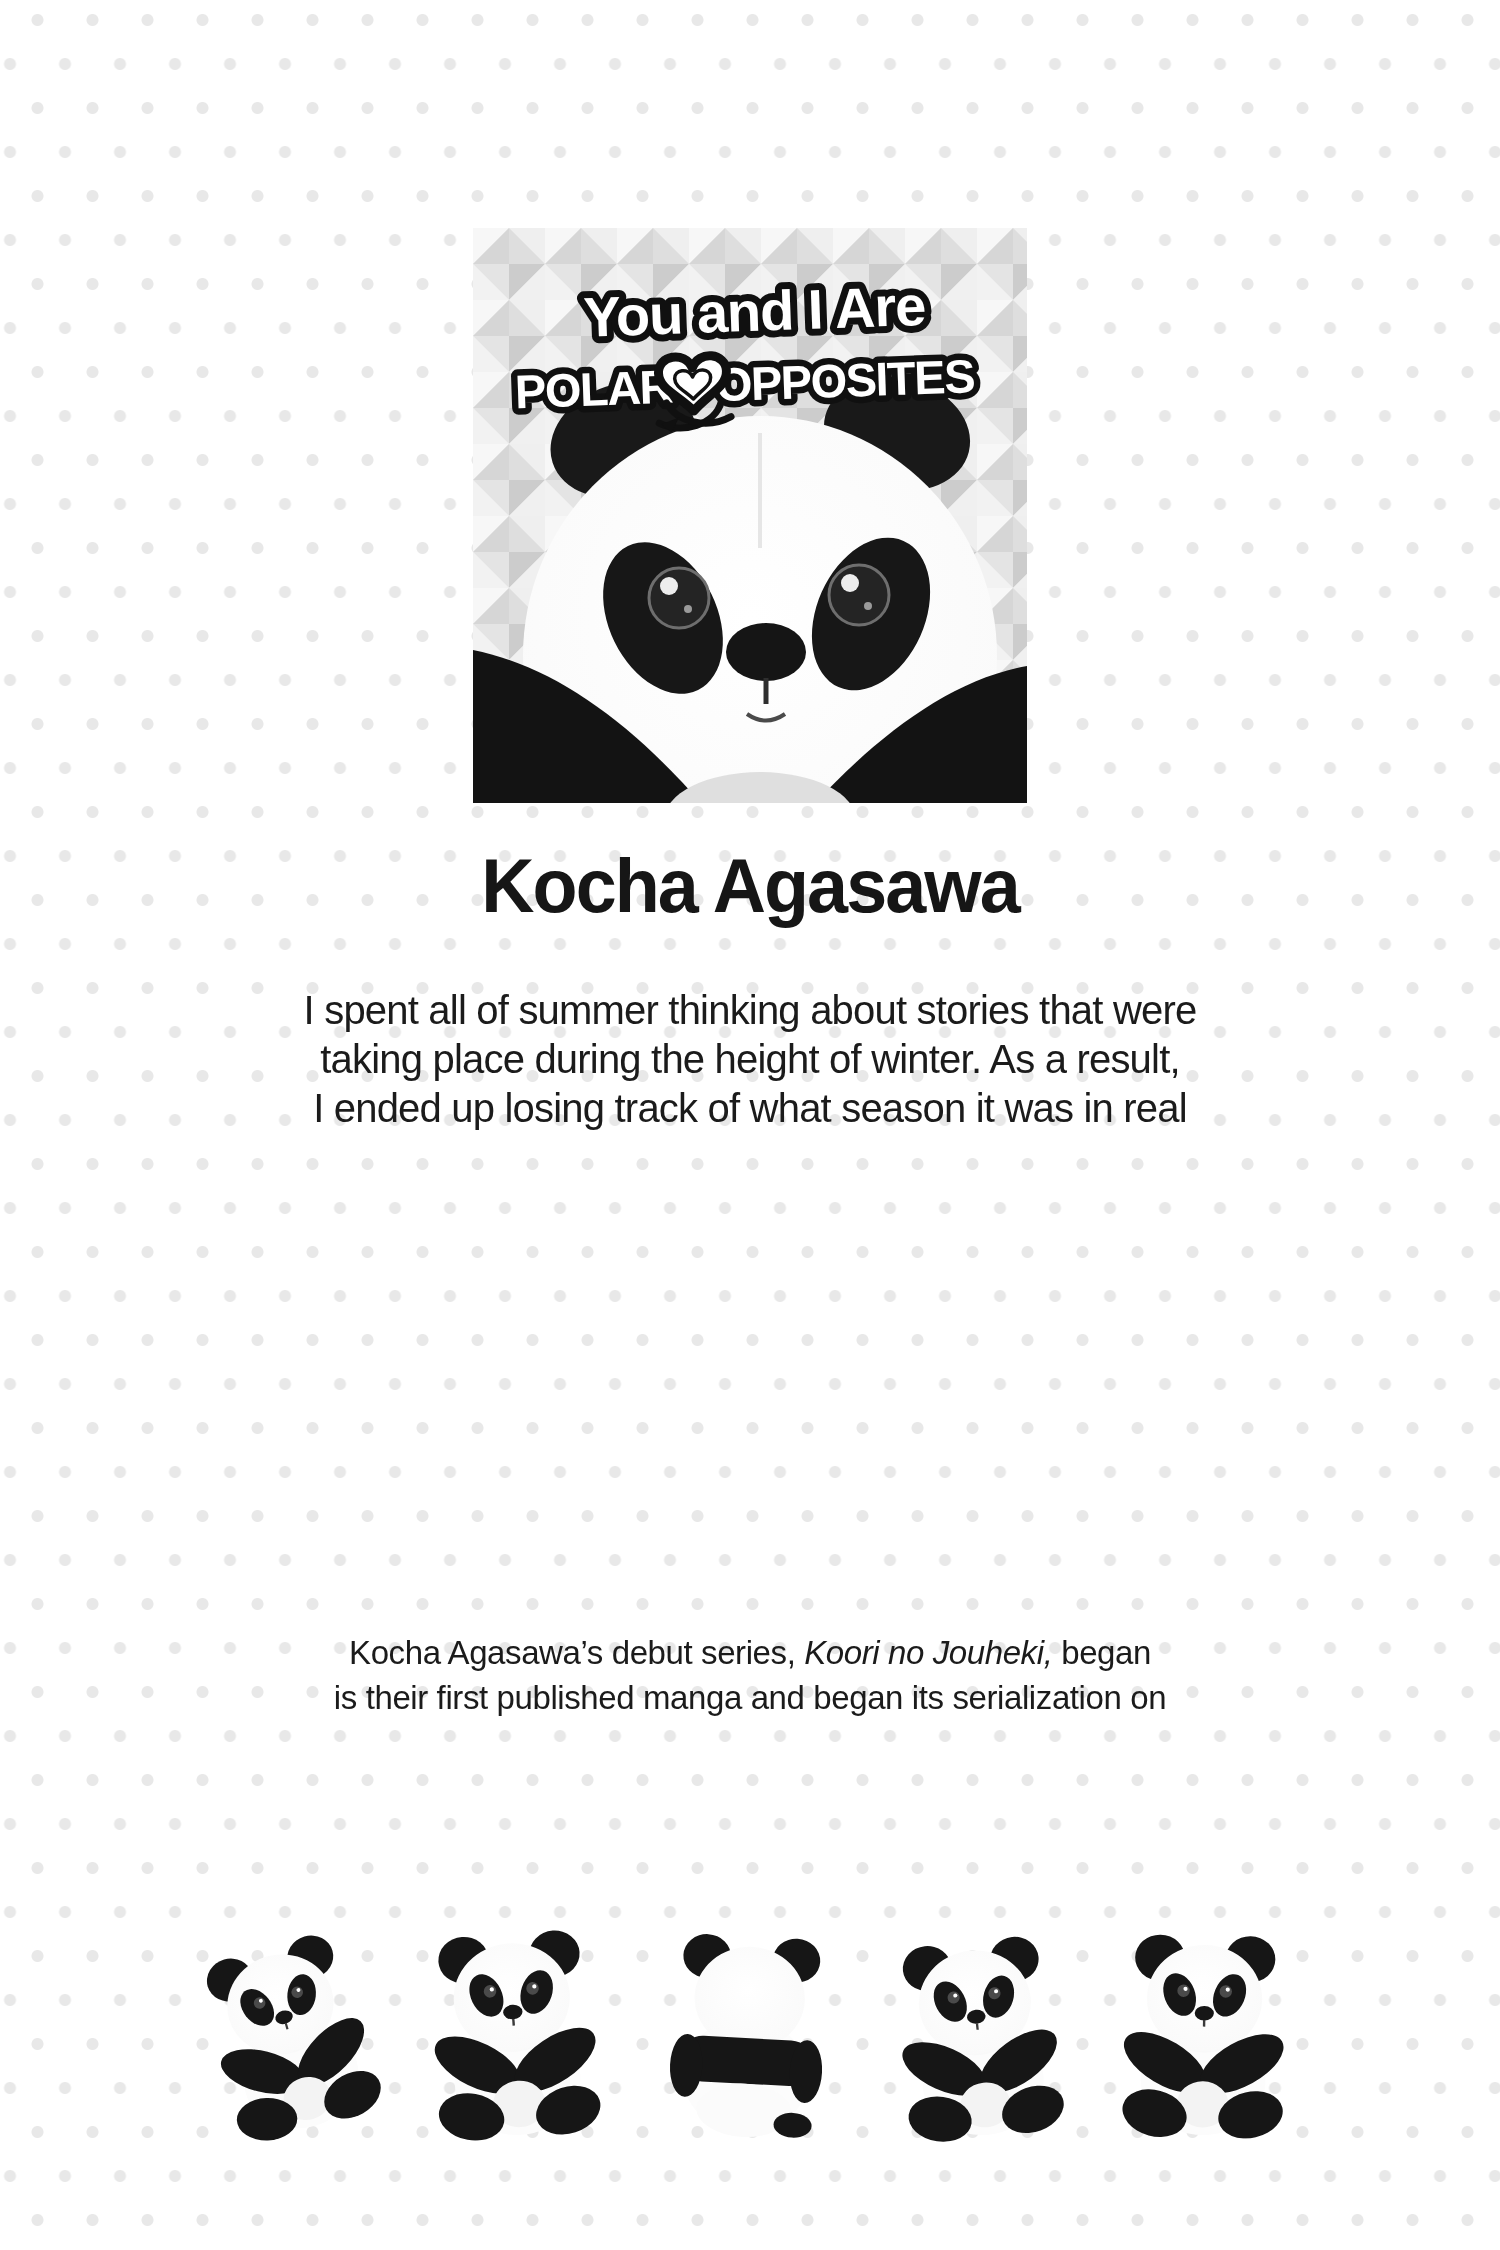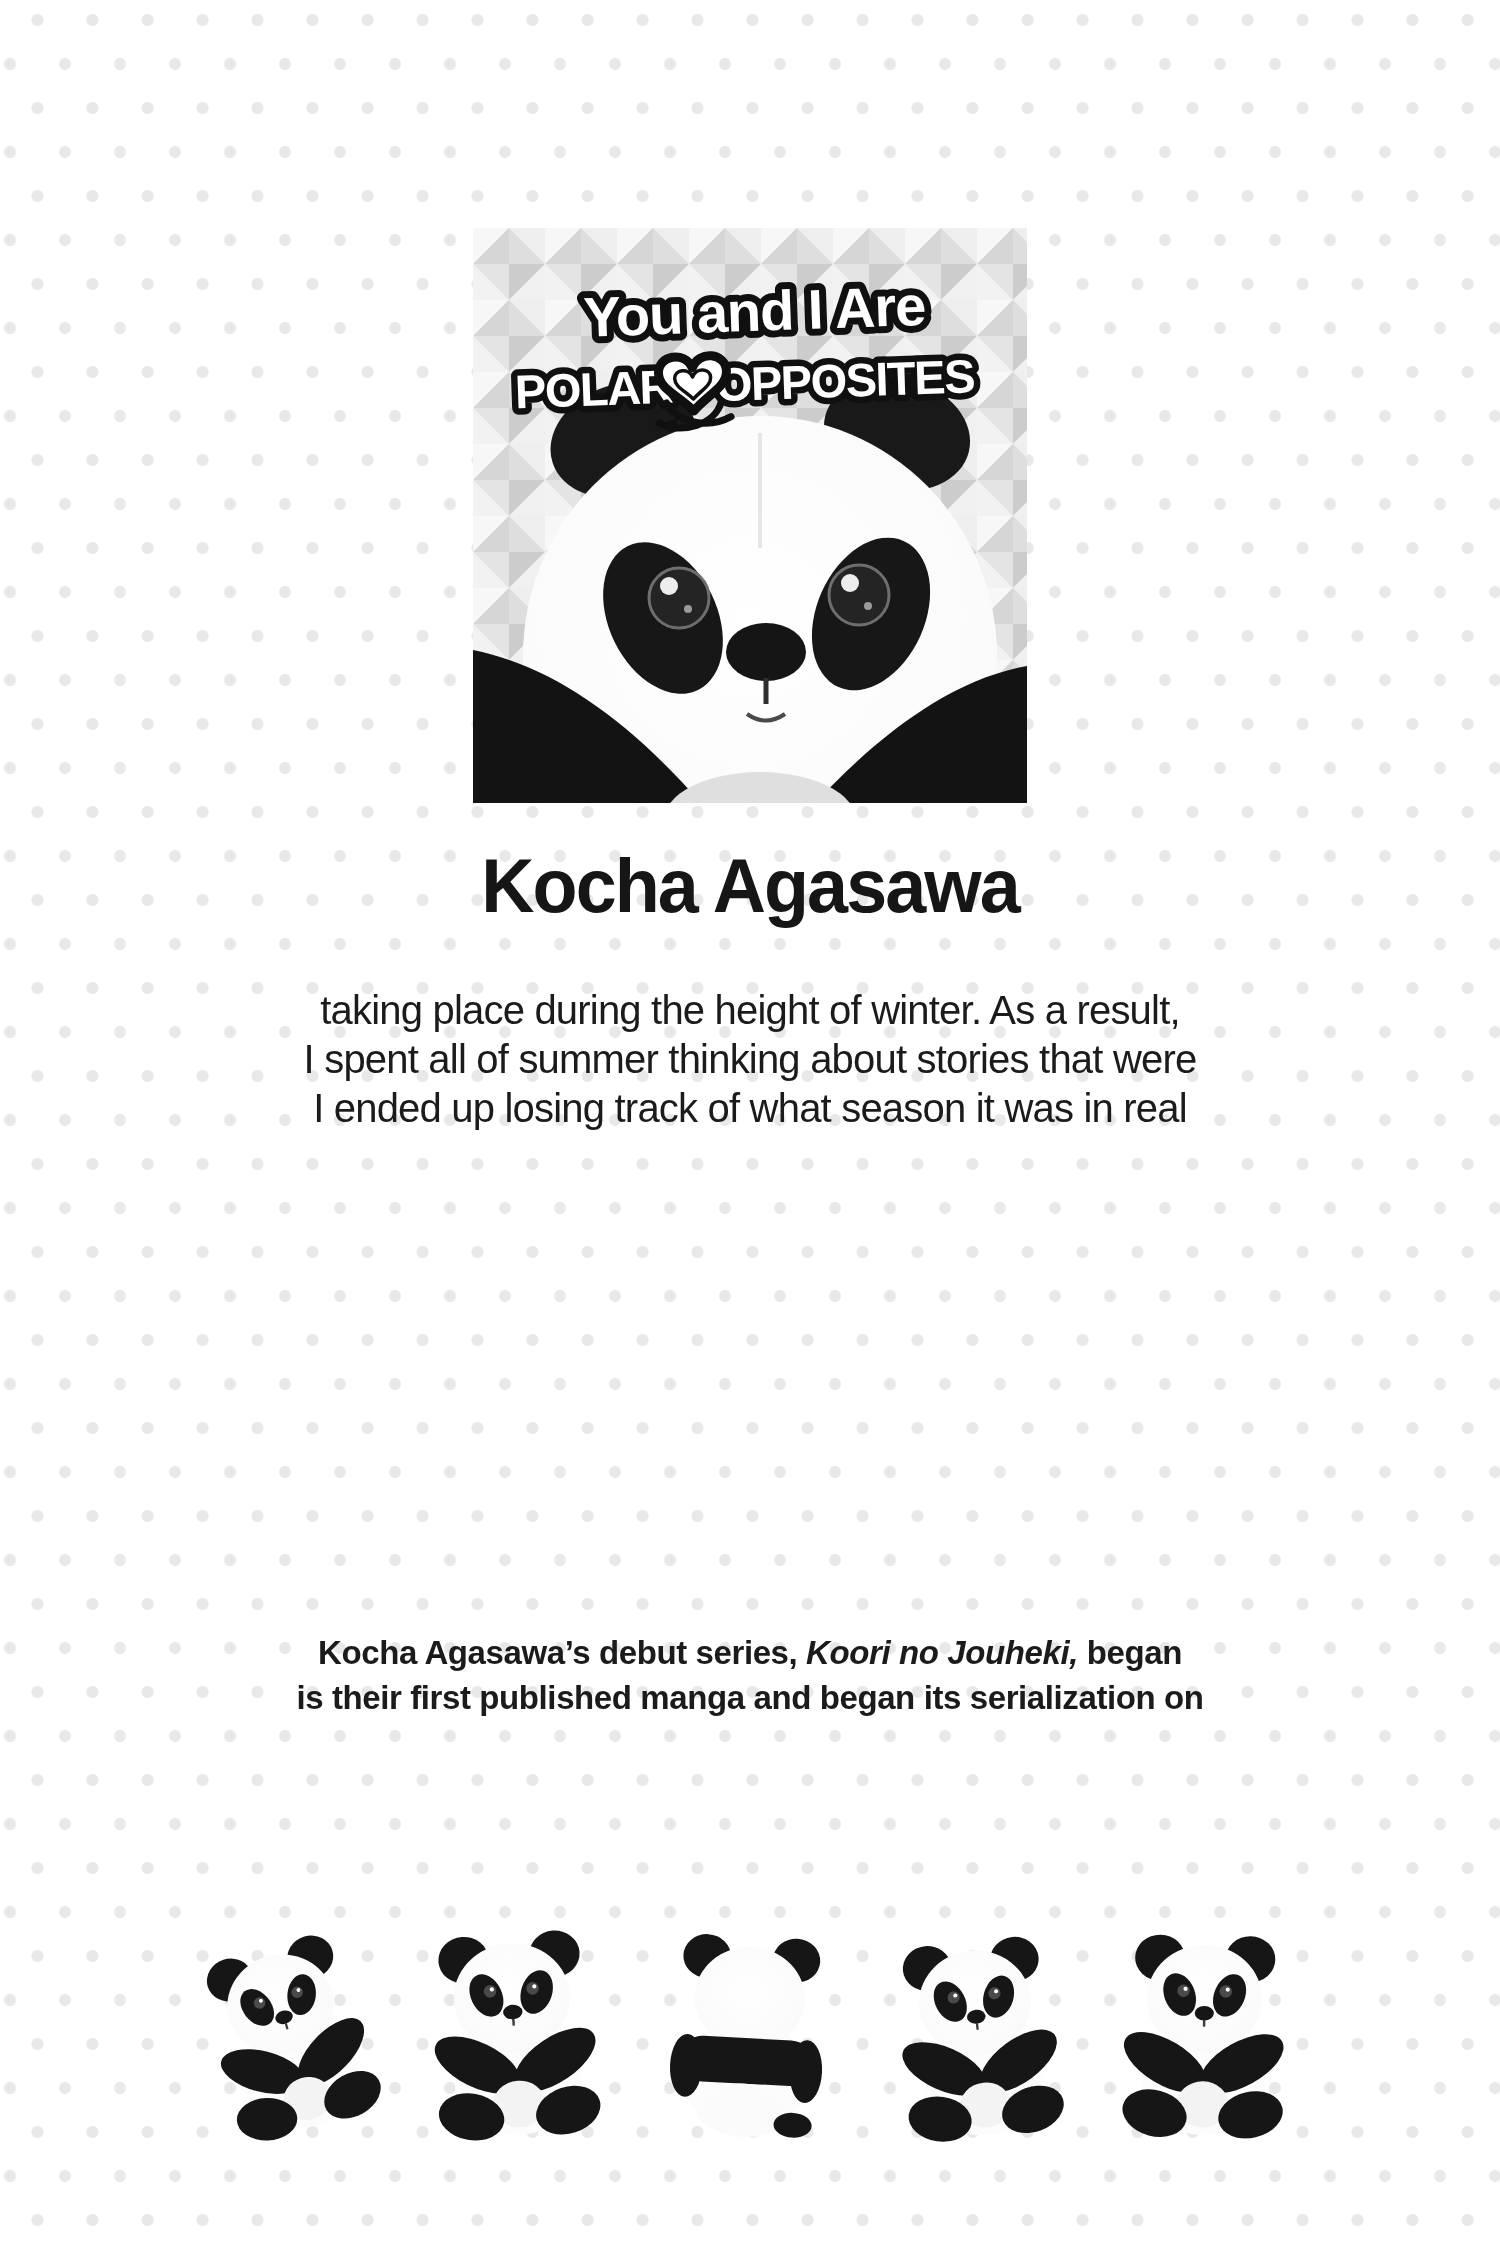--- a/index.html
+++ b/index.html
@@ -25,21 +25,21 @@
     transform:scaleX(0.97);color:#161616;
   }
   .comment{
     position:absolute;top:986px;left:0;width:1500px;
     text-align:center;font-size:40px;line-height:49px;letter-spacing:-0.8px;
     color:#1b1b1b;
   }
   .comment span{display:block;}
   .bio{
     position:absolute;top:1630px;left:0;width:1500px;
-    text-align:center;font-size:33px;line-height:45px;font-weight:bold;
+    text-align:center;font-size:33px;line-height:45px;font-weight:normal;
     letter-spacing:-0.4px;color:#1b1b1b;
   }
   .bio-line{display:block;}
   .bio-line i{font-style:italic;}
   .panda-row{
     position:absolute;top:1888px;left:0;width:1500px;height:250px;
     display:flex;justify-content:center;align-items:flex-end;gap:36px;
   }
   .panda-row svg{display:block;}
   .p1{transform:rotate(-16deg) translateY(-6px);}
@@ -145,22 +145,22 @@
         <path d="M192,172 C202,192 232,200 256,188" stroke="#101010" stroke-width="7" fill="none" stroke-linecap="round"></path>
         <path d="M186,193 l18,-6 l-8,15 z" fill="#101010"></path>
       </g>
     </g>
   </svg>
 </div>
 
 <div class="author-name">Kocha Agasawa</div>
 
 <div class="comment">
+  <span>I spent all of summer thinking about stories that were</span>
   <span>taking place during the height of winter. As a result,</span>
-  <span>I spent all of summer thinking about stories that were</span>
   <span>I ended up losing track of what season it was in real</span>
 </div>
 
 <div class="bio">
   <span class="bio-line"><span>Kocha Agasawa’s debut series, </span><i>Koori no Jouheki,</i><span> began</span></span>
   <span class="bio-line"><span>is their first published manga and began its serialization on</span></span>
 </div>
 
 <div class="panda-row">
   <svg class="p1" width="180" height="200" viewBox="0 0 200 225">

